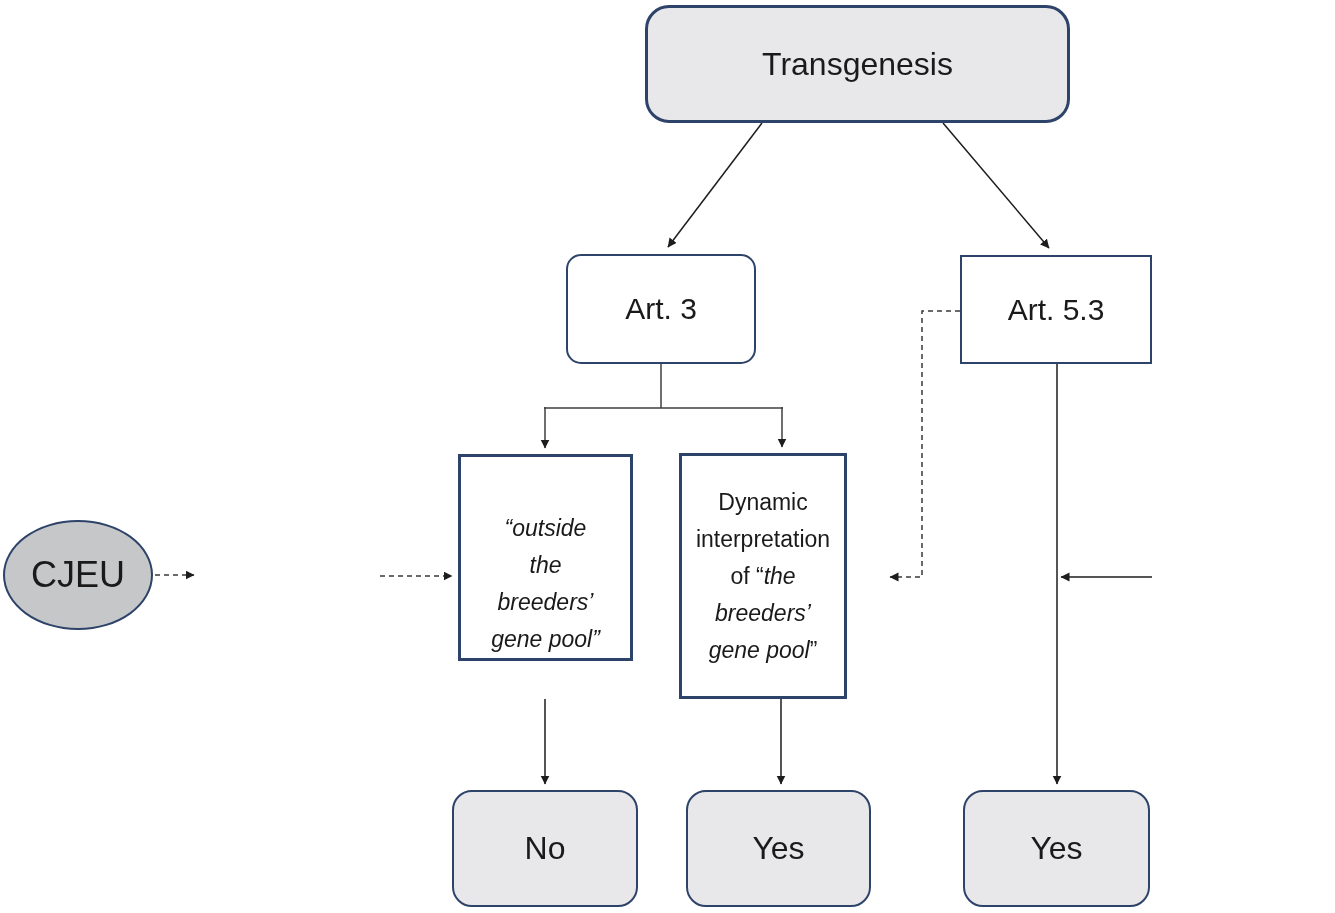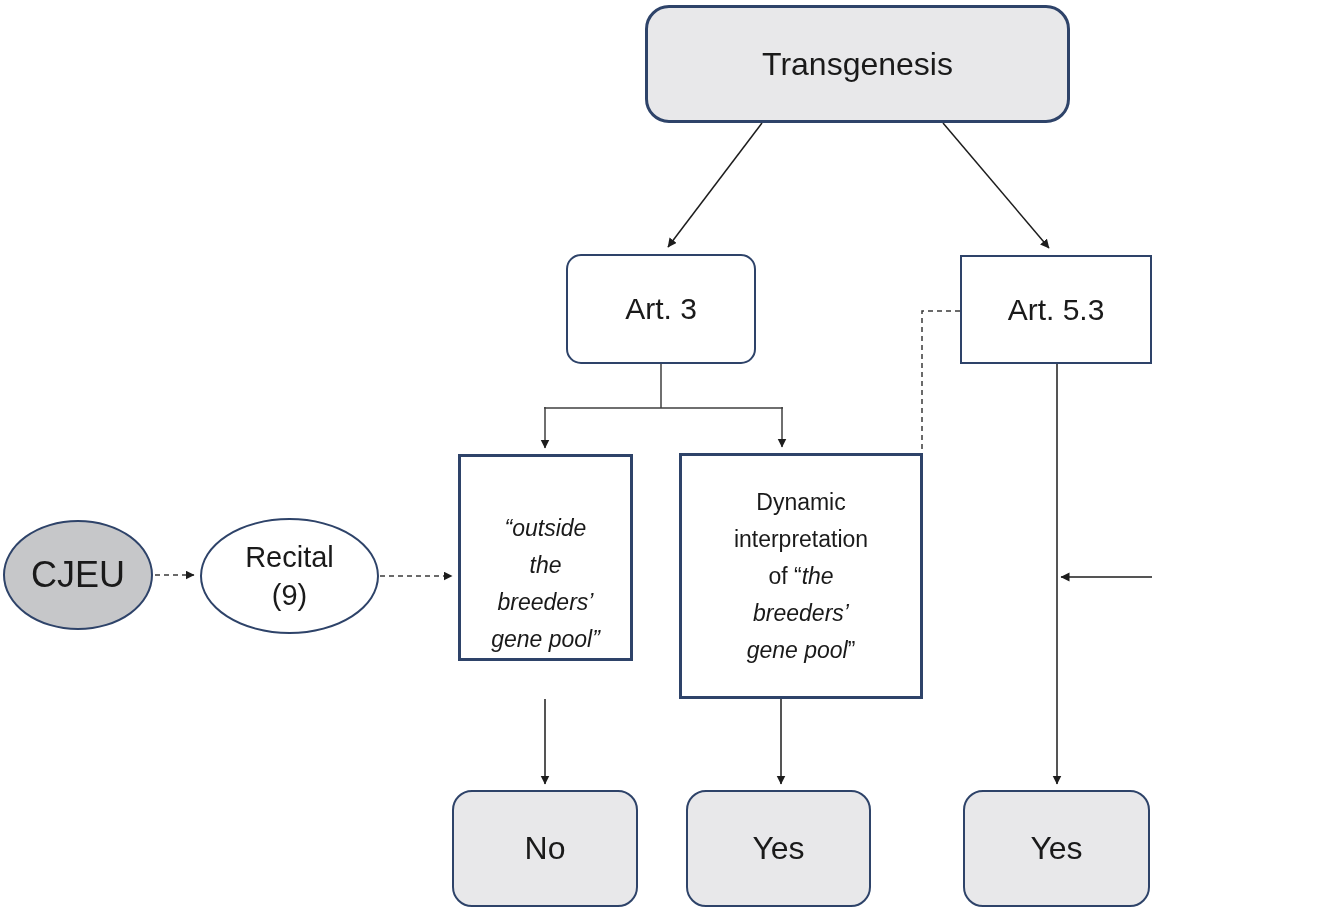--- a/index.html
+++ b/index.html
@@ -100,36 +100,32 @@
     <div class="tline">Art. 5.3</div>
   </div>
 
   <div class="node tallrect" style="left:458px; top:454px; width:175px; height:207px;justify-content:flex-end;">
     <div class="tline it">“outside</div>
     <div class="tline it">the</div>
     <div class="tline it">breeders’</div>
     <div class="tline it">gene pool”</div>
   </div>
 
-  <div class="node tallrect" style="left:679px; top:453px; width:244px; height:246px;">
+  <div class="node tallrect" style="left:679px; top:453px; width:168px; height:246px;">
     <div class="tline"><span>Dynamic</span></div>
     <div class="tline"><span>interpretation</span></div>
     <div class="tline"><span>of “</span><span class="it">the</span></div>
     <div class="tline"><span class="it">breeders’</span></div>
     <div class="tline"><span class="it">gene pool</span><span>”</span></div>
   </div>
 
   <div class="node ellipse gray" style="left:3px; top:520px; width:150px; height:110px; font-size:36px;">
     <div class="tline">CJEU</div>
   </div>
 
-  <div class="node ellipse" style="left:200px; top:518px; width:179px; height:116px;">
-    <div class="tline">Recital</div>
-    <div class="tline">(9)</div>
-  </div>
 
 
   <div class="node terminal small" style="left:452px; top:790px; width:186px; height:117px;">
     <div class="tline">No</div>
   </div>
 
   <div class="node terminal small" style="left:686px; top:790px; width:185px; height:117px;">
     <div class="tline">Yes</div>
   </div>
 

